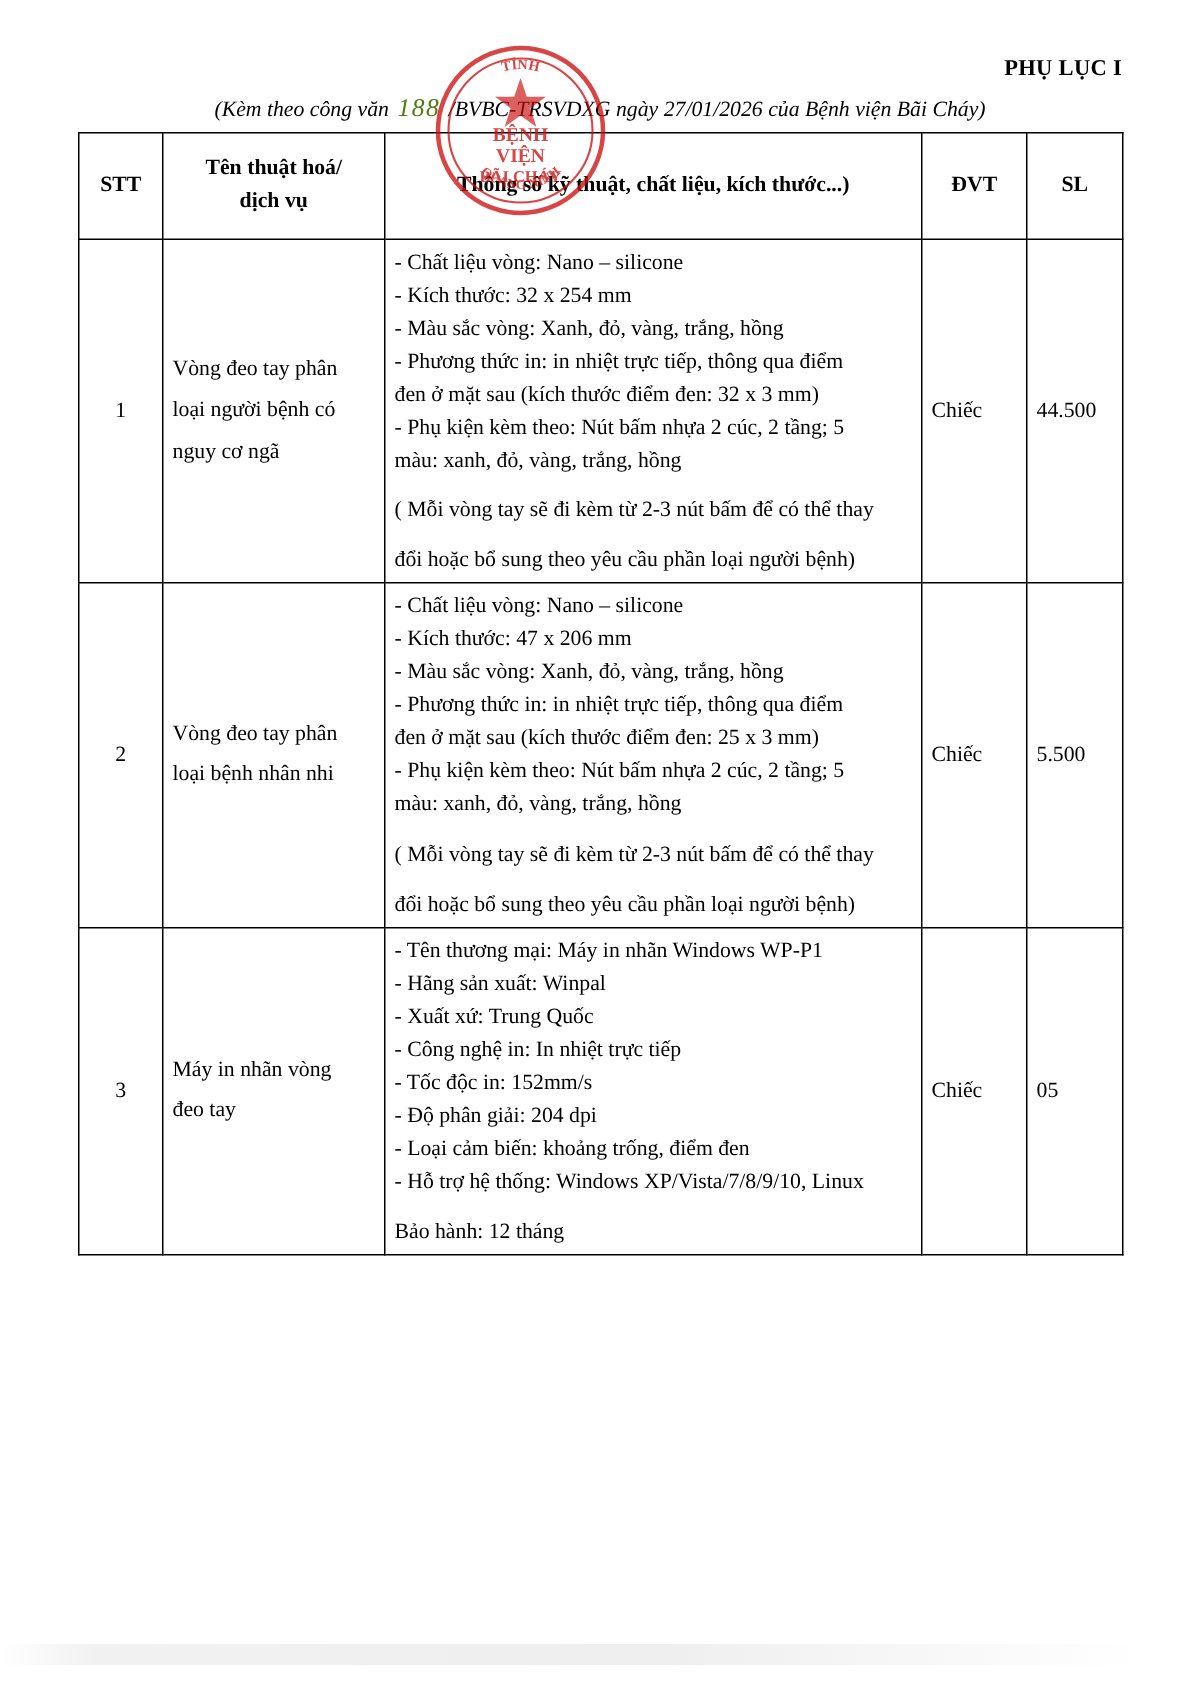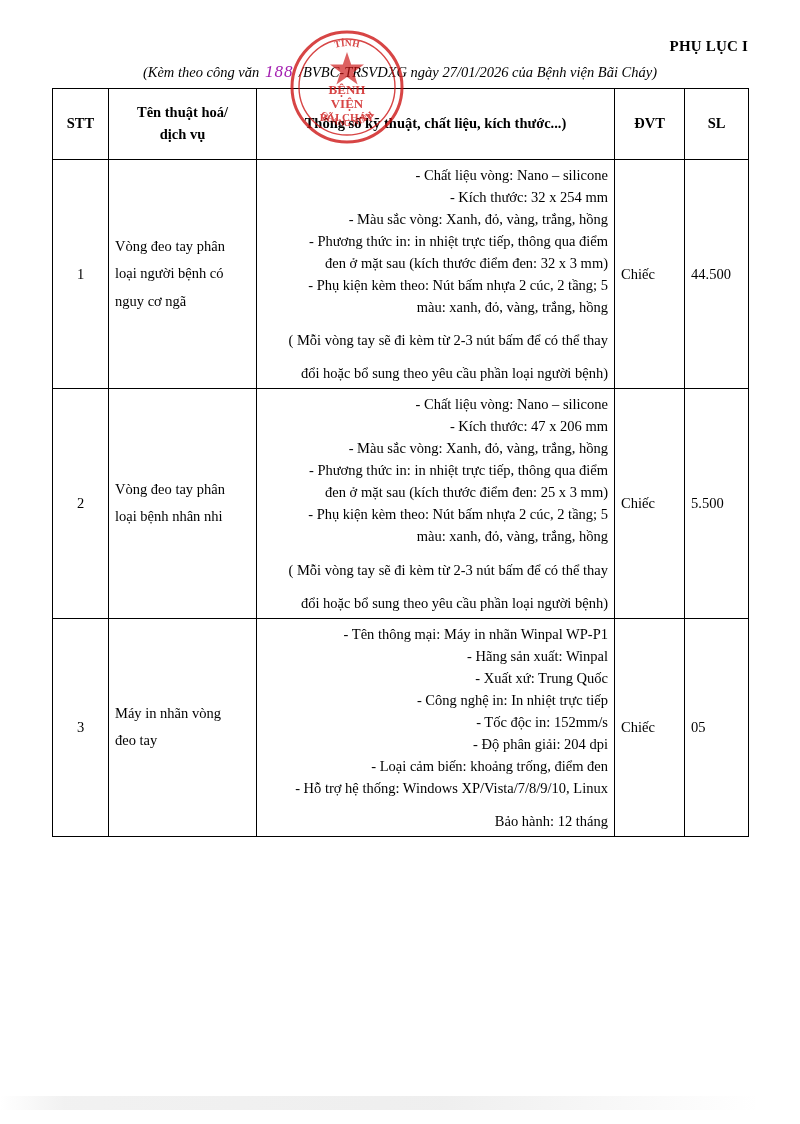--- a/index.html
+++ b/index.html
@@ -44,21 +44,21 @@
     font-style: italic;
     font-size: 14.5px;
     margin-top: 7px;
     margin-bottom: 6px;
     text-align: center;
     position: relative;
     z-index: 2;
   }
   .subtitle-line .handwritten {
     font-family: "Liberation Serif", serif;
-    color: #a21caf;
+    color: #4d7c0f;
     font-style: italic;
     font-size: 17px;
     letter-spacing: 1px;
     padding: 0 2px;
   }
   table.main-table {
     border-collapse: collapse;
     width: 696px;
     table-layout: fixed;
     position: relative;
@@ -88,21 +88,21 @@
     text-align: center;
     font-size: 15px;
   }
   td.cell-name {
     text-align: left;
     line-height: 1.9;
     font-size: 14.5px;
     padding: 6px 8px;
   }
   td.cell-spec {
-    text-align: right;
+    text-align: left;
     line-height: 1.52;
     font-size: 14.5px;
     padding: 8px 8px 8px 7px;
     vertical-align: top;
   }
   td.cell-dvt, td.cell-sl {
     text-align: left;
     font-size: 14.5px;
   }
   .spec-line { white-space: pre-wrap; }
@@ -214,21 +214,21 @@
         <td class="cell-sl">5.500</td>
       </tr>
 
       <tr>
         <td class="cell-stt">3</td>
         <td class="cell-name">
           <div>Máy in nhãn vòng</div>
           <div>đeo tay</div>
         </td>
         <td class="cell-spec">
-          <div class="spec-line">- Tên thông mại: Máy in nhãn Winpal WP-P1</div>
+          <div class="spec-line">- Tên thương mại: Máy in nhãn Windows WP-P1</div>
           <div class="spec-line">- Hãng sản xuất: Winpal</div>
           <div class="spec-line">- Xuất xứ: Trung Quốc</div>
           <div class="spec-line">- Công nghệ in: In nhiệt trực tiếp</div>
           <div class="spec-line">- Tốc độc in: 152mm/s</div>
           <div class="spec-line">- Độ phân giải: 204 dpi</div>
           <div class="spec-line">- Loại cảm biến: khoảng trống, điểm đen</div>
           <div class="spec-line">- Hỗ trợ hệ thống: Windows XP/Vista/7/8/9/10, Linux</div>
           <div class="spec-gap"></div>
           <div class="spec-line">Bảo hành: 12 tháng</div>
         </td>

